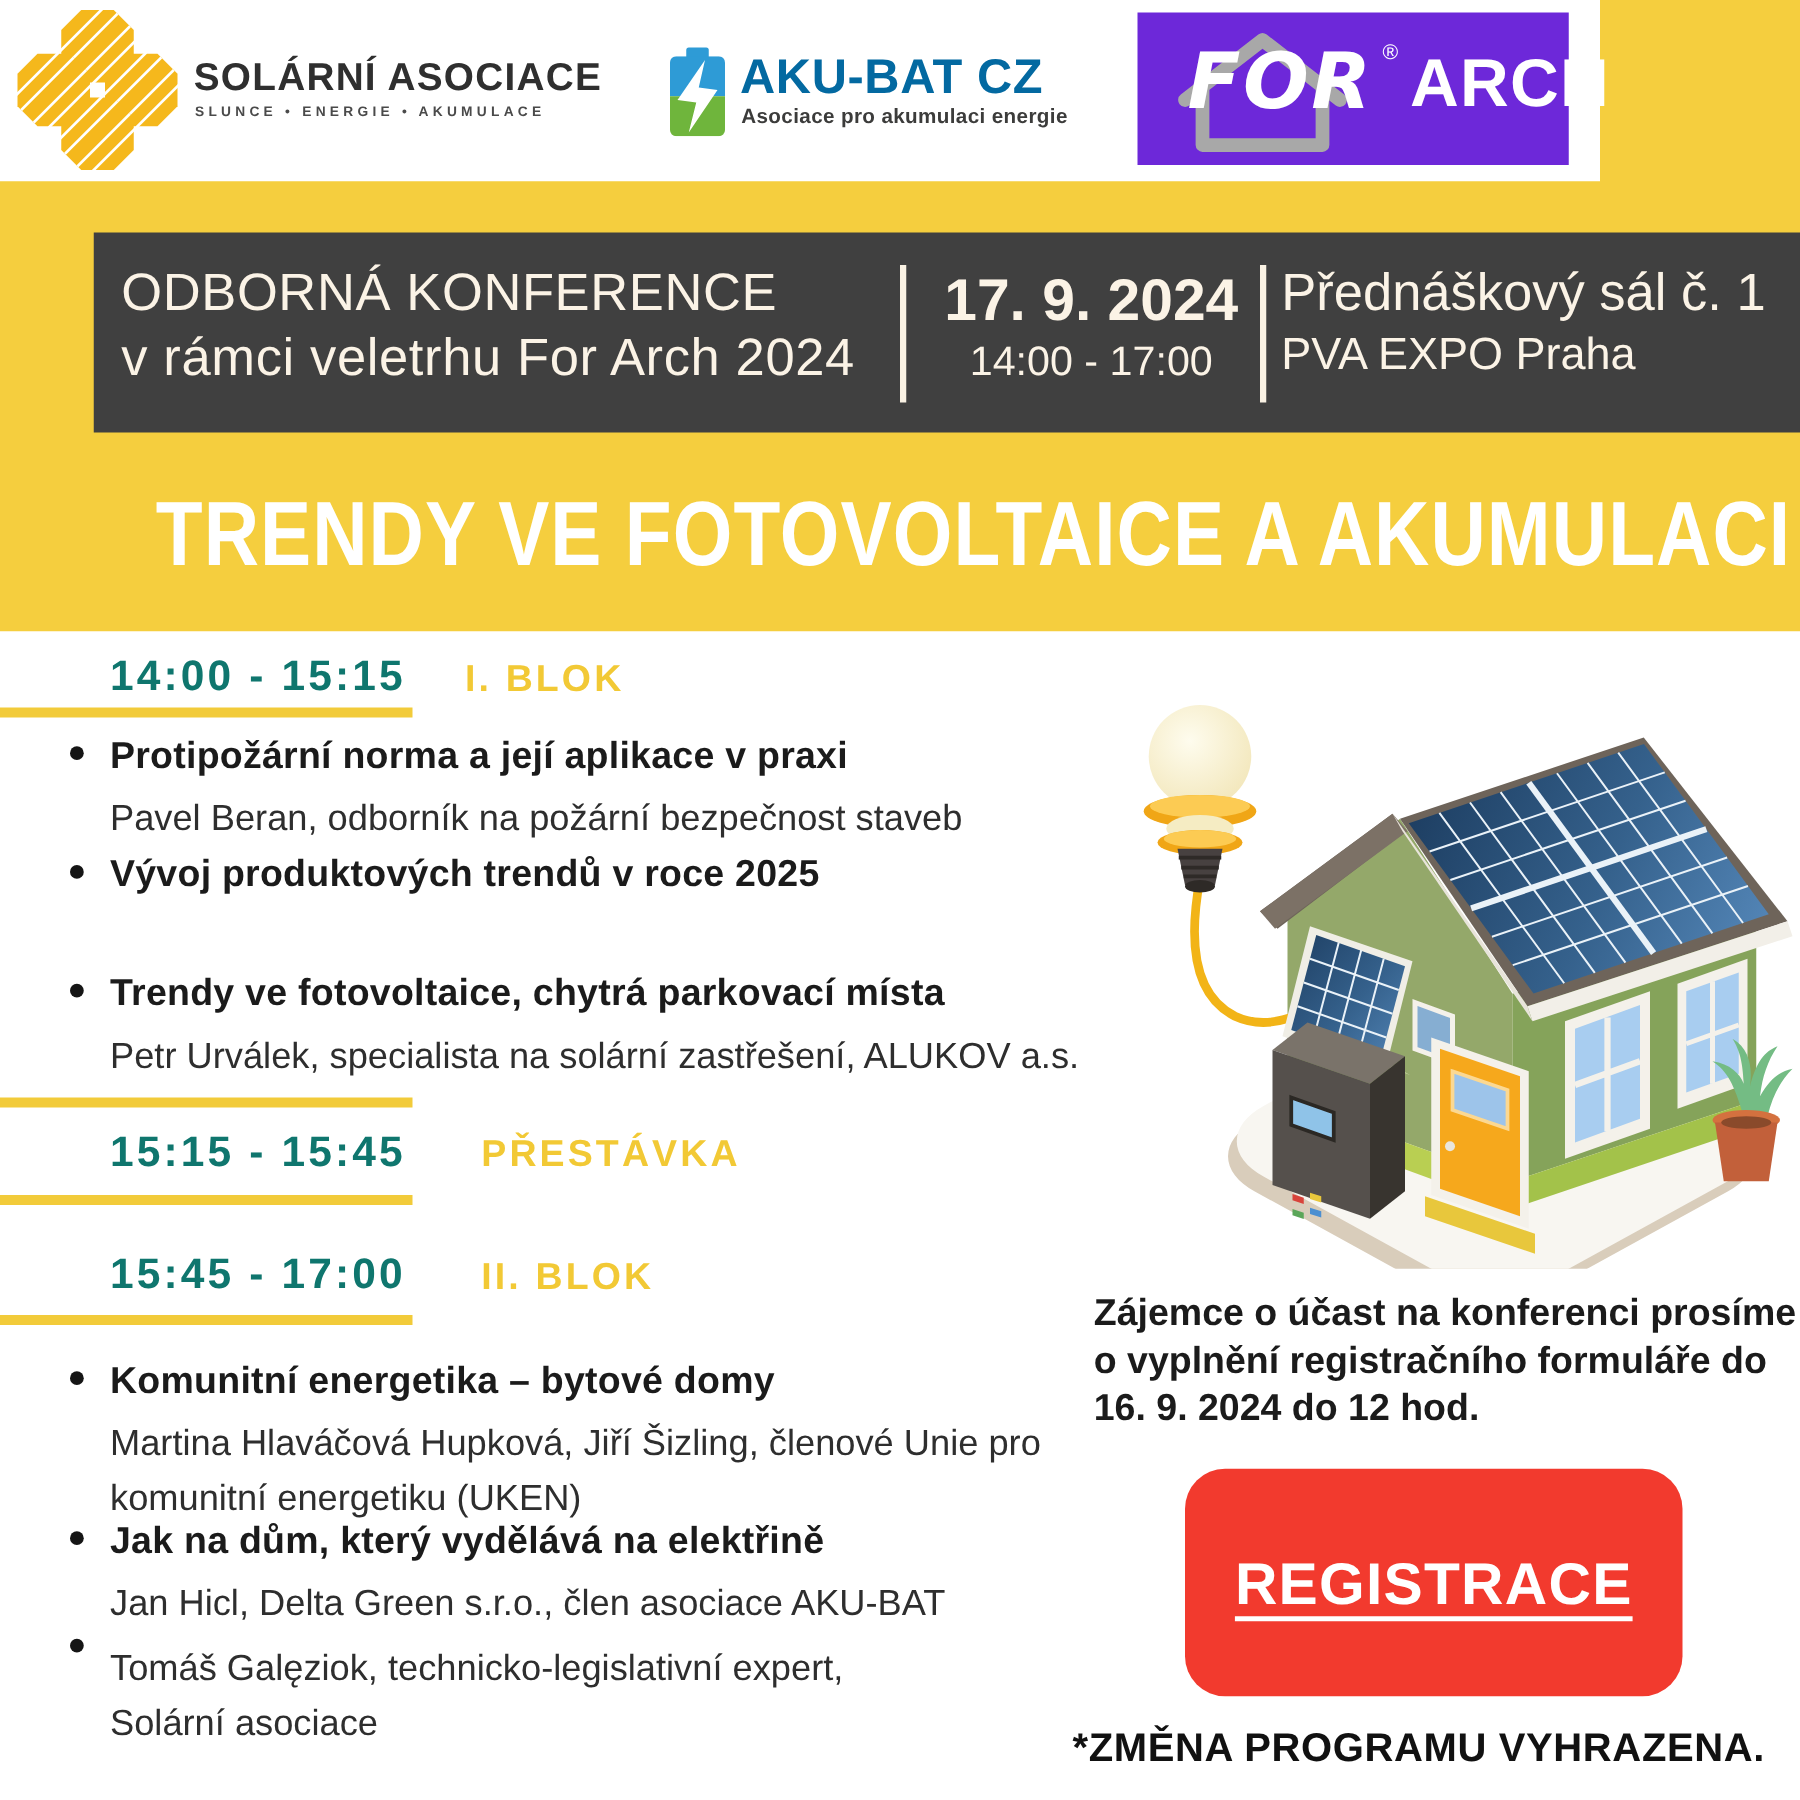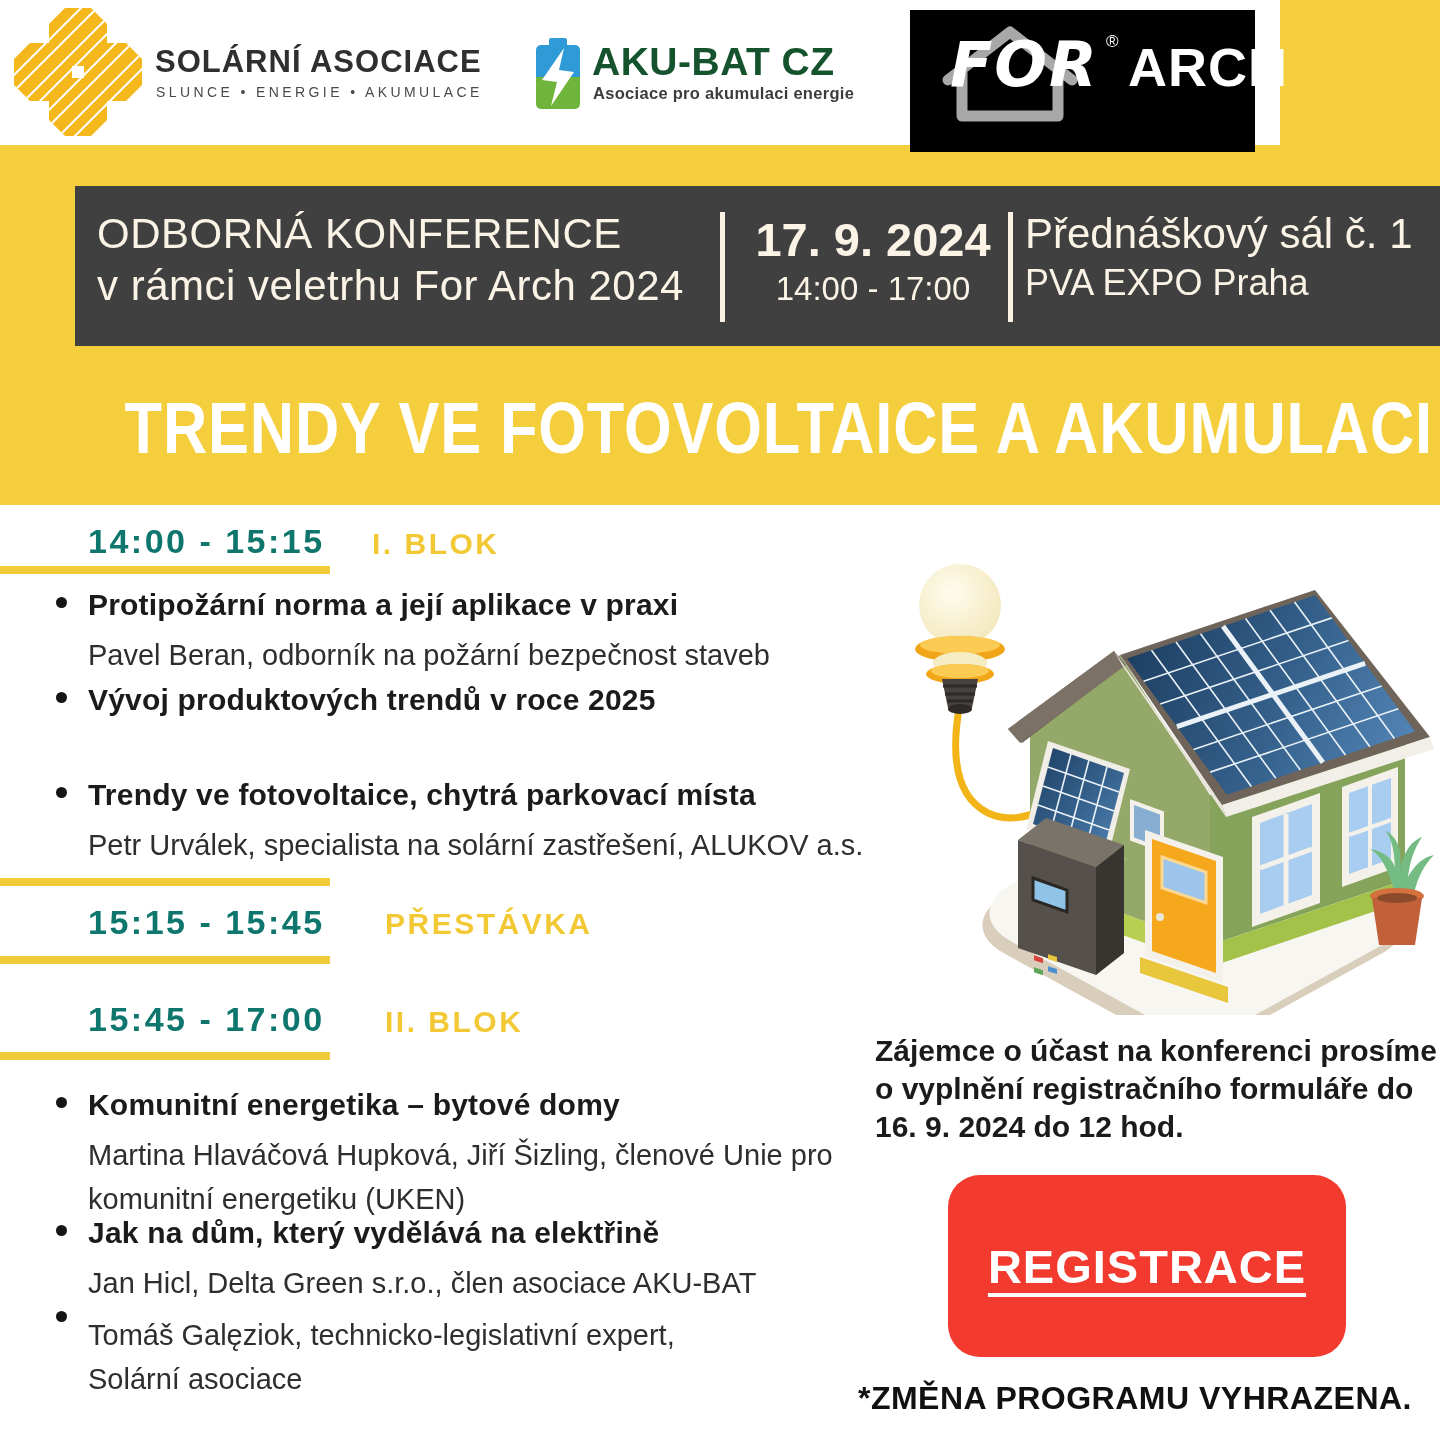--- a/index.html
+++ b/index.html
@@ -8,25 +8,25 @@
     background:#F5CE3E;
     font-family:"Liberation Sans", sans-serif;
     -webkit-font-smoothing:antialiased;
   }
   .abs{position:absolute;}
 
   
   .header-band{left:0;top:0;width:1280px;height:145px;background:#ffffff;}
   .solar-logo-svg{left:12px;top:6px;}
   .solar-title{left:155px;top:44px;font-size:31px;font-weight:bold;color:#2f2f2f;letter-spacing:1px;}
-  .solar-sub{left:156px;top:84px;font-size:14px;font-weight:normal;color:#4a4a4a;letter-spacing:3.4px;}
+  .solar-sub{left:156px;top:84px;font-size:11px;font-weight:bold;color:#4a4a4a;letter-spacing:3.4px;}
   .akubat-icon-svg{left:532px;top:36px;}
-  .akubat-title{left:592px;top:40px;font-size:39px;font-weight:bold;color:#14532d;letter-spacing:0.5px;}
+  .akubat-title{left:592px;top:40px;font-size:39px;font-weight:bold;color:#0369a1;letter-spacing:0.5px;}
   .akubat-sub{left:593px;top:84px;font-size:16.5px;font-weight:bold;color:#3C3C3B;letter-spacing:0.3px;}
-  .forarch-box{left:910px;top:10px;width:345px;height:142px;background:#000000;}
+  .forarch-box{left:910px;top:10px;width:345px;height:122px;background:#6d28d9;}
   .forarch-for{left:40px;top:18px;font-size:62px;font-weight:bold;font-style:italic;color:#ffffff;letter-spacing:2px;font-family:"DejaVu Sans",sans-serif;}
   .forarch-reg{left:196px;top:22px;font-size:17px;color:#ffffff;}
   .forarch-arch{left:218px;top:26px;font-size:54px;font-weight:bold;color:#ffffff;letter-spacing:1px;}
 
   
   .red-banner{left:75px;top:186px;width:1365px;height:160px;background:#404040;}
   .rb-line1{left:22px;top:24px;font-size:42px;color:#FBF3E6;letter-spacing:0.5px;}
   .rb-line2{left:22px;top:76px;font-size:42px;color:#FBF3E6;letter-spacing:0.5px;}
   .rb-div{width:5px;height:110px;top:26px;background:#FAF2E4;}
   .rb-div1{left:645px;}

